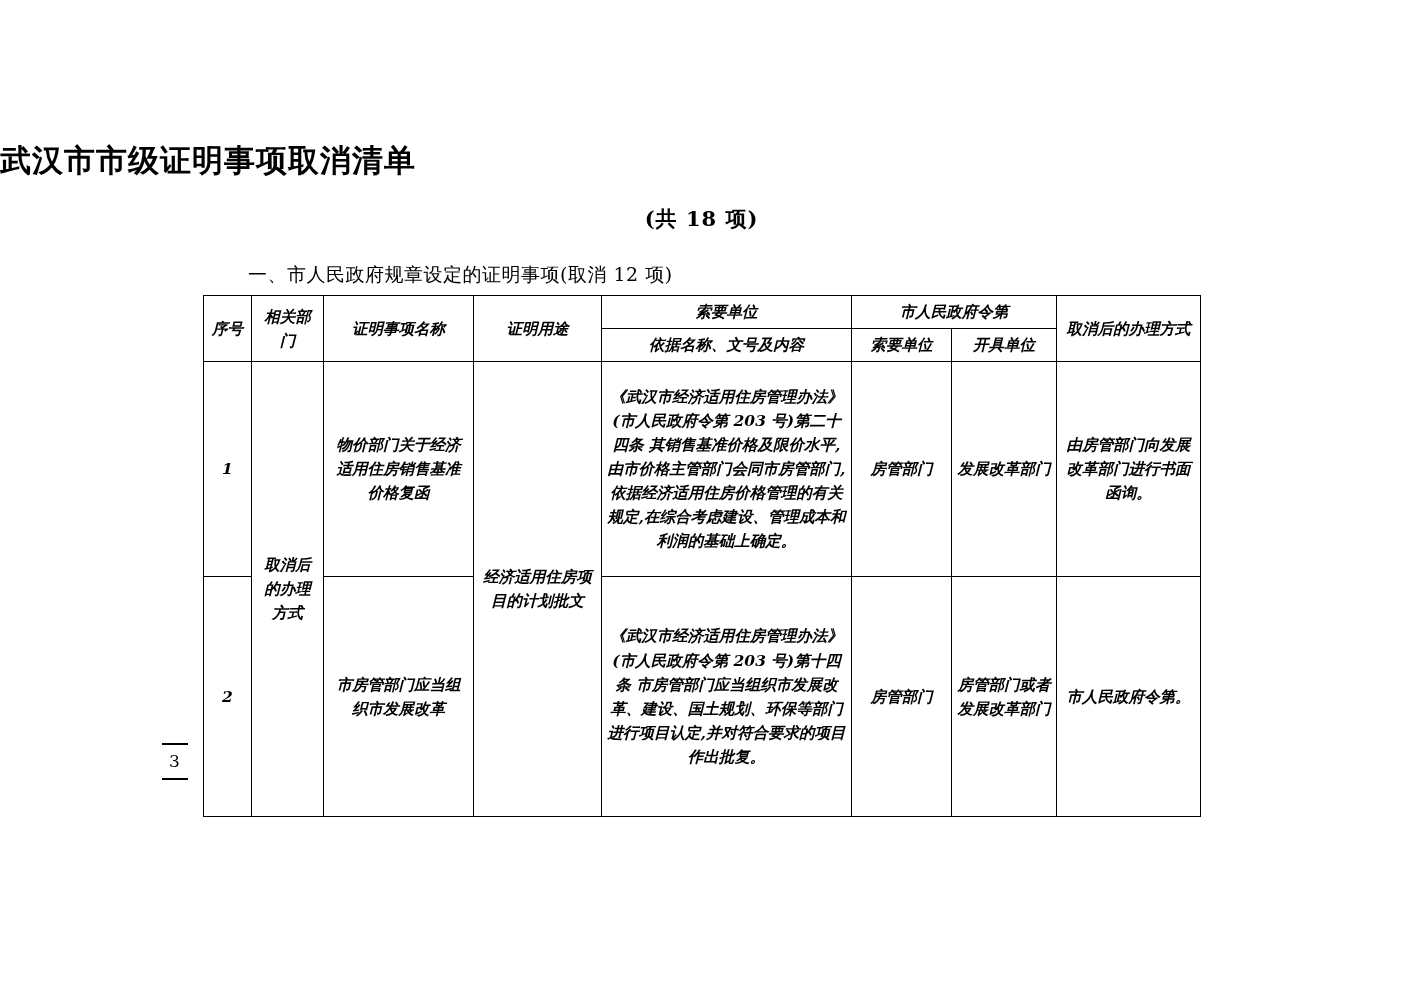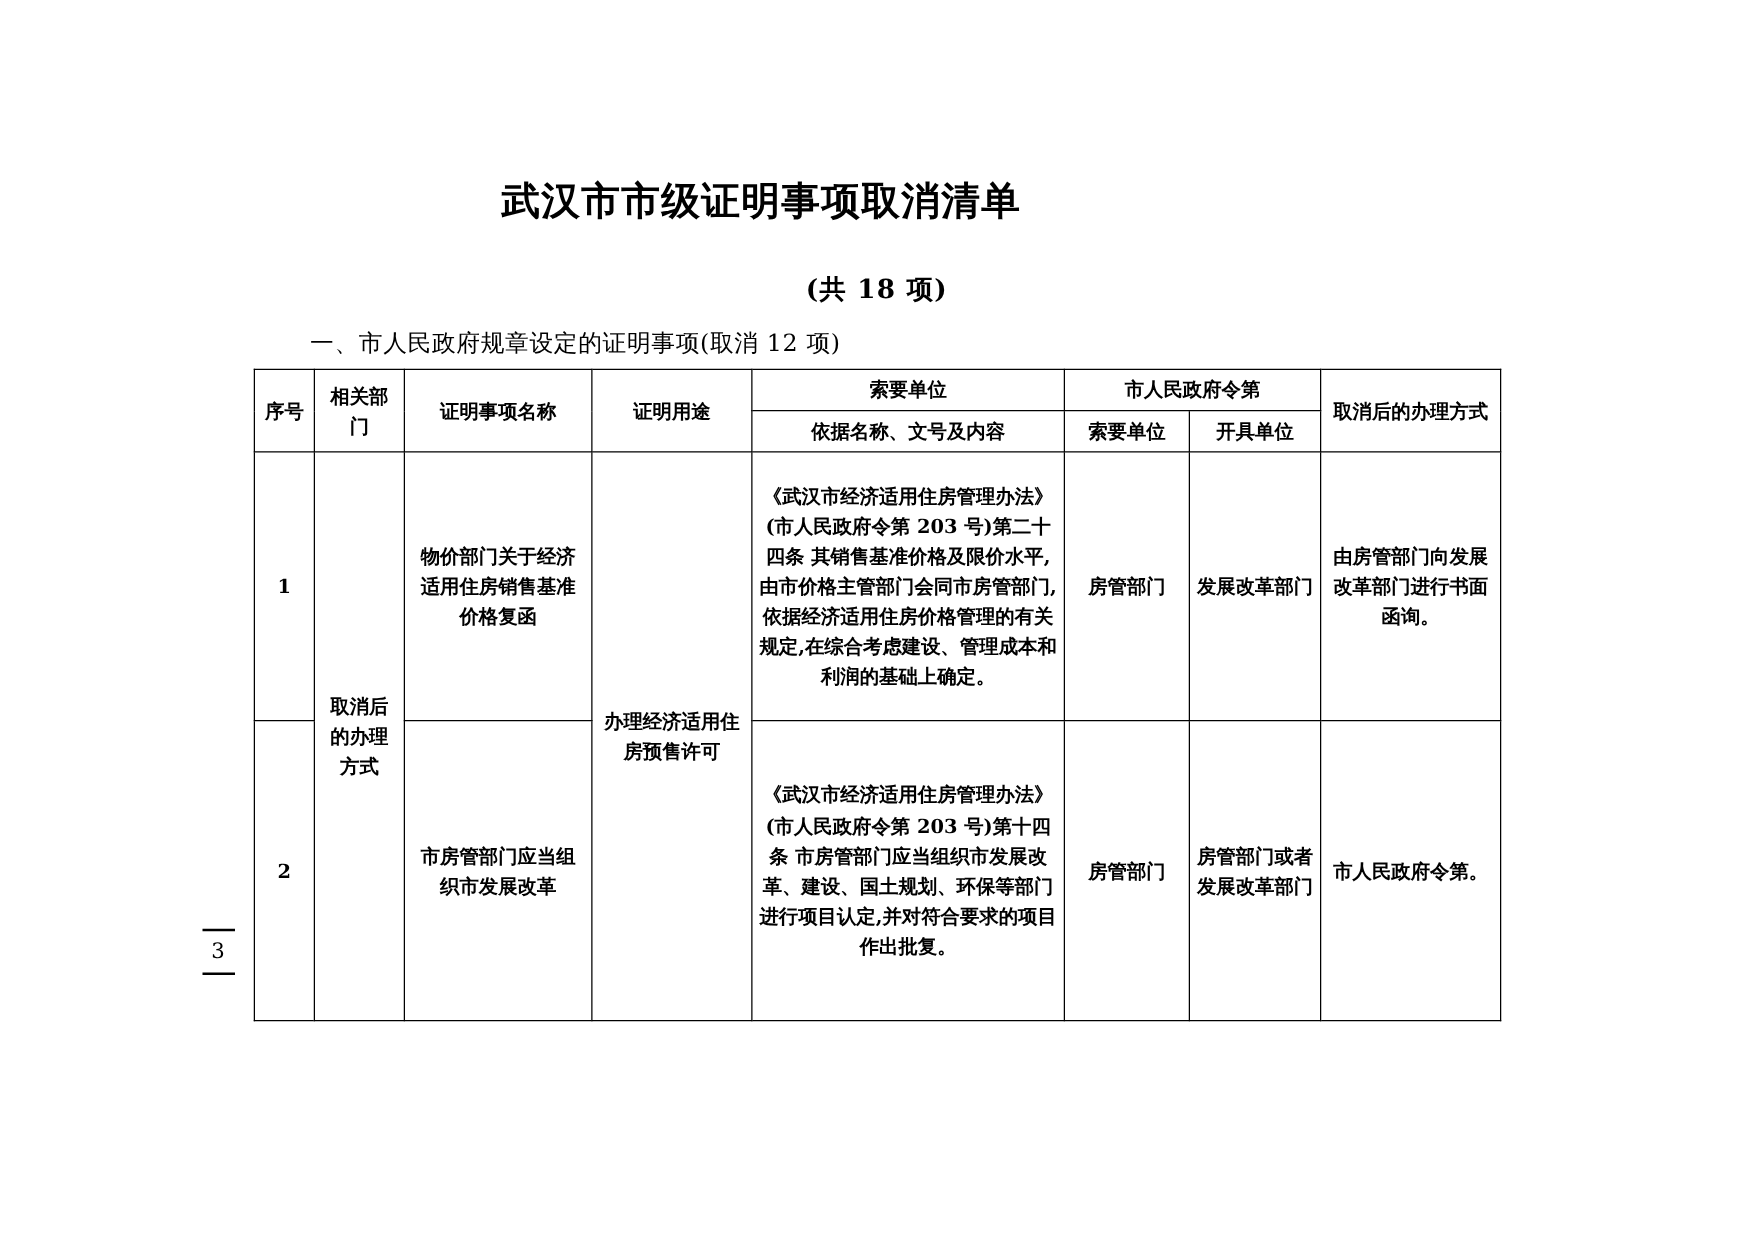--- a/index.html
+++ b/index.html
@@ -18,30 +18,29 @@
   .page {
     position: relative;
     width: 1403px;
     height: 992px;
   }
   .doc-title {
     position: absolute;
     top: 140px;
     left: 0;
     width: 1184px;
-    text-align: center;
+    text-align: left;
     font-size: 31px;
     font-weight: bold;
     letter-spacing: 1px;
     font-family: "DejaVu Serif", "Liberation Serif", serif;
-    padding-left: 17px;
   }
   .doc-subtitle {
     position: absolute;
-    top: 217px;
+    top: 205px;
     left: 0;
     width: 1403px;
     text-align: center;
     font-size: 21px;
     font-weight: bold;
     letter-spacing: 1px;
   }
   .section-heading {
     position: absolute;
     top: 262px;
@@ -73,20 +72,21 @@
     line-height: 1;
   }
 
   table.main-table {
     position: absolute;
     top: 295px;
     left: 203px;
     width: 997px;
     border-collapse: collapse;
     table-layout: fixed;
+    font-style: italic;
   }
   table.main-table td, table.main-table th {
     border: 1.6px solid #000;
     padding: 4px 5px;
     vertical-align: middle;
     text-align: center;
     font-size: 15.5px;
     line-height: 1.55;
     font-weight: bold;
     font-family: "DejaVu Serif", "Liberation Serif", serif;
@@ -155,21 +155,21 @@
         <th>依据名称、文号及内容</th>
         <th>索要单位</th>
         <th>开具单位</th>
       </tr>
     </thead>
     <tbody>
       <tr style="height:215px;">
         <td class="num-cell">1</td>
         <td rowspan="2" class="vtext" style="width:72px;">取消后的办理方式</td>
         <td>物价部门关于经济适用住房销售基准价格复函</td>
-        <td rowspan="2">办理经济适用住房预售许可</td>
+        <td rowspan="2">经济适用住房项目的计划批文</td>
         <td class="cell-justify">《武汉市经济适用住房管理办法》(市人民政府令第 203 号)第二十四条  其销售基准价格及限价水平,由市价格主管部门会同市房管部门,依据经济适用住房价格管理的有关规定,在综合考虑建设、管理成本和利润的基础上确定。</td>
         <td>房管部门</td>
         <td>发展改革部门</td>
         <td>由房管部门向发展改革部门进行书面函询。</td>
       </tr>
       <tr style="height:240px;">
         <td class="num-cell">2</td>
         <td>市房管部门应当组织市发展改革</td>
         <td class="cell-justify">《武汉市经济适用住房管理办法》(市人民政府令第 203 号)第十四条  市房管部门应当组织市发展改革、建设、国土规划、环保等部门进行项目认定,并对符合要求的项目作出批复。</td>
         <td>房管部门</td>

